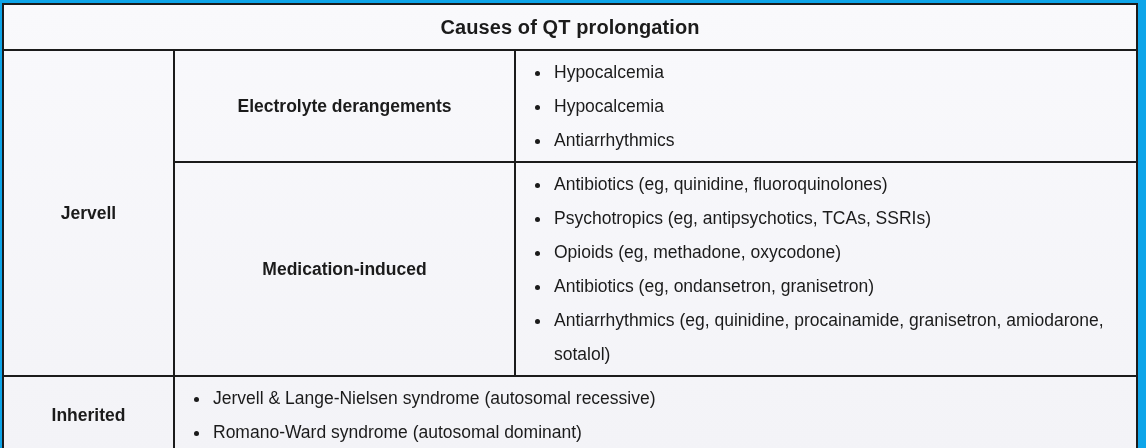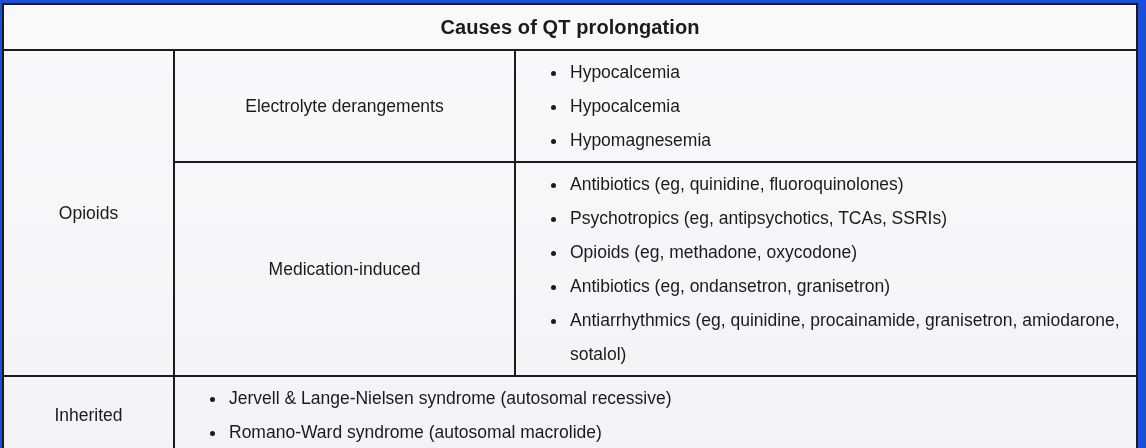--- a/index.html
+++ b/index.html
@@ -1,20 +1,20 @@
 <!DOCTYPE html>
 <html><head>
 <meta charset="utf-8">
 <style>
   html, body { margin: 0; padding: 0; }
   .page {
     width: 1146px;
     height: 448px;
     box-sizing: border-box;
-    background: #1d4ed8;
+    background: #0ea5e9;
     padding: 3px 8px 3px 2px;
     font-family: "Liberation Sans", sans-serif;
     color: #1b1b1b;
   }
   table.qt-table {
     border-collapse: collapse;
     width: 1136px;
     height: 441px;
     table-layout: fixed;
     background: linear-gradient(180deg, #f9f9fc 0%, #f3f3f7 100%);
@@ -31,27 +31,27 @@
   tr.r-inherited { height: 77px; }
   th.title-cell {
     font-size: 20px;
     font-weight: bold;
     text-align: center;
     vertical-align: middle;
     letter-spacing: 0.1px;
   }
   td.label-cell {
     font-size: 17.5px;
-    font-weight: normal;
+    font-weight: bold;
     text-align: center;
     vertical-align: middle;
   }
   td.list-cell {
     vertical-align: middle;
-    padding: 4px 10px 4px 28px;
+    padding: 4px 10px 4px 12px;
   }
   td.list-cell ul {
     margin: 0;
     padding: 0 0 0 24px;
     list-style: disc;
   }
   td.list-cell li {
     font-size: 17.5px;
     line-height: 34px;
     padding-left: 2px;
@@ -65,46 +65,46 @@
     <colgroup>
       <col class="c1">
       <col class="c2">
       <col class="c3">
     </colgroup>
     <tbody>
       <tr class="title-row">
         <th class="title-cell" colspan="3">Causes of QT prolongation</th>
       </tr>
       <tr class="r-electrolyte">
-        <td class="label-cell" rowspan="2">Opioids</td>
+        <td class="label-cell" rowspan="2">Jervell</td>
         <td class="label-cell">Electrolyte derangements</td>
         <td class="list-cell">
           <ul>
             <li>Hypocalcemia</li>
             <li>Hypocalcemia</li>
-            <li>Hypomagnesemia</li>
+            <li>Antiarrhythmics</li>
           </ul>
         </td>
       </tr>
       <tr class="r-medication">
         <td class="label-cell">Medication-induced</td>
         <td class="list-cell">
           <ul>
             <li>Antibiotics (eg, quinidine, fluoroquinolones)</li>
             <li>Psychotropics (eg, antipsychotics, TCAs, SSRIs)</li>
             <li>Opioids (eg, methadone, oxycodone)</li>
             <li>Antibiotics (eg, ondansetron, granisetron)</li>
             <li>Antiarrhythmics (eg, quinidine, procainamide, granisetron, amiodarone, sotalol)</li>
           </ul>
         </td>
       </tr>
       <tr class="r-inherited">
         <td class="label-cell">Inherited</td>
         <td class="list-cell" colspan="2">
           <ul>
             <li>Jervell &amp; Lange-Nielsen syndrome (autosomal recessive)</li>
-            <li>Romano-Ward syndrome (autosomal macrolide)</li>
+            <li>Romano-Ward syndrome (autosomal dominant)</li>
           </ul>
         </td>
       </tr>
     </tbody>
   </table>
 </div>
 
 </body></html>

